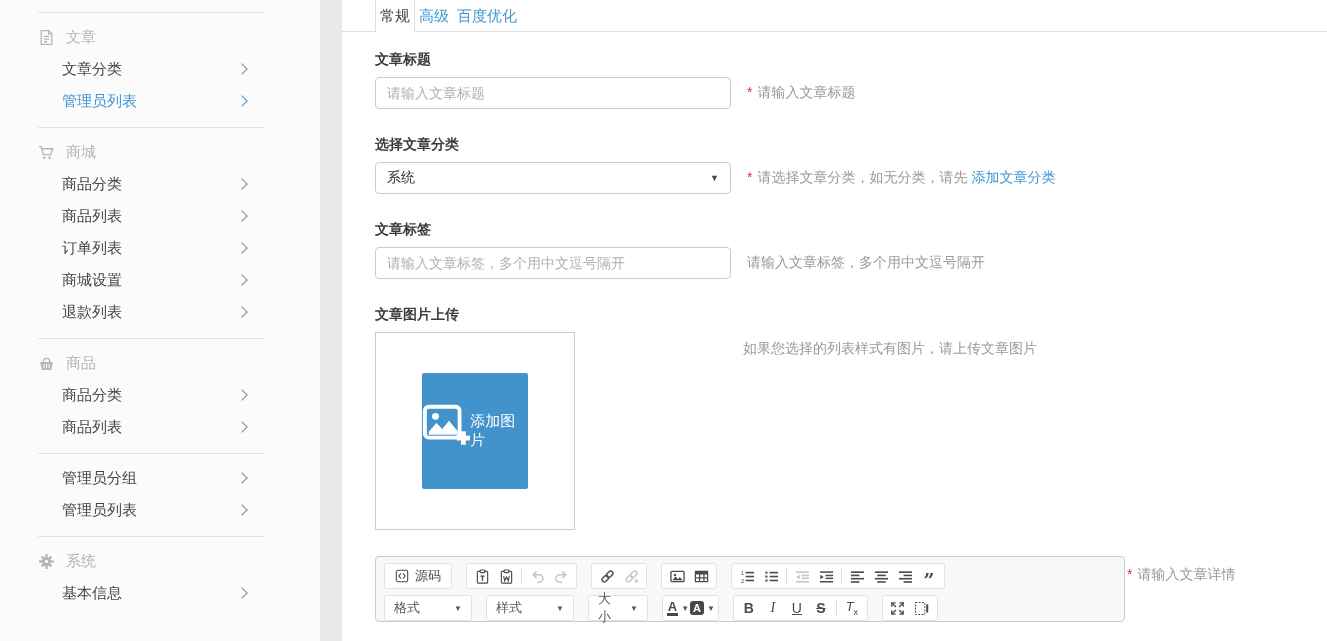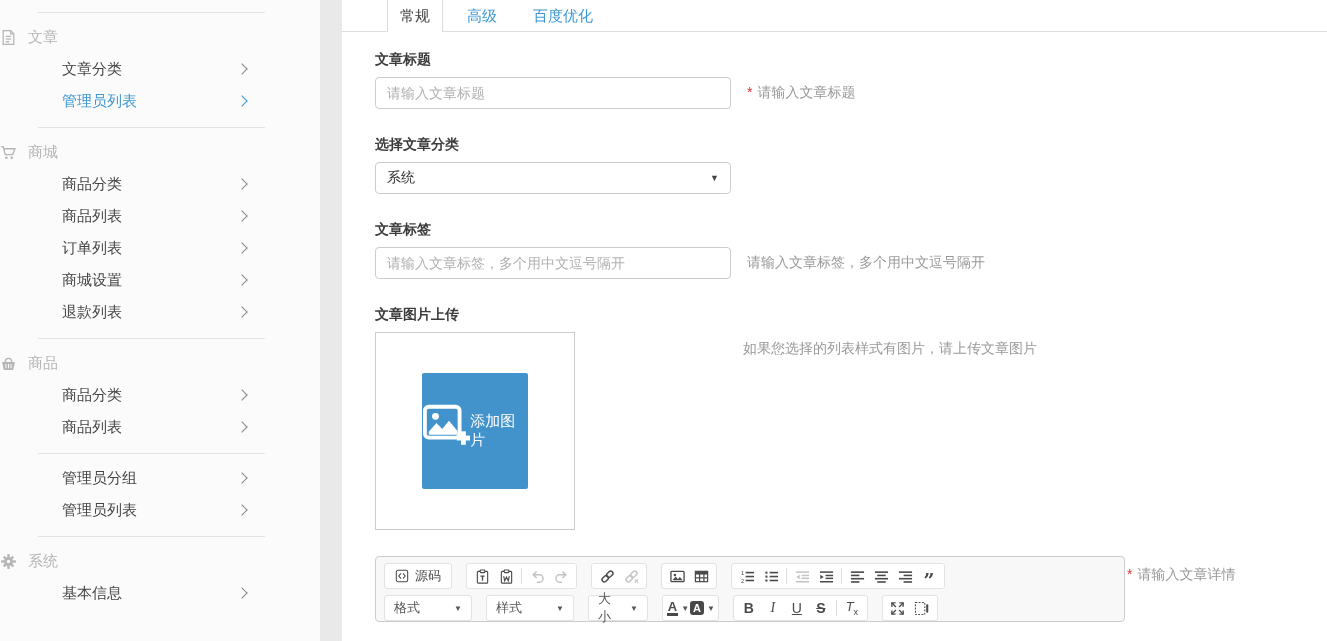--- a/index.html
+++ b/index.html
@@ -5,37 +5,37 @@
   html,body{margin:0;padding:0;background:#fff;}
   .page{position:relative;width:1327px;height:641px;overflow:hidden;background:#fff;
         font-family:"Liberation Sans","DejaVu Sans",sans-serif;color:#444;}
 
   
   .sidebar{position:absolute;left:0;top:0;width:320px;height:641px;background:#fbfbfb;}
   .side-gap{position:absolute;left:320px;top:0;width:22px;height:641px;background:#e9e9e9;}
   .side-divider{height:1px;background:#e3e3e3;margin:0 55px 0 38px;}
   .side-divider.first{margin-top:12px;}
   .side-section{padding:8px 0 10px;}
-  .side-header{display:flex;align-items:center;height:32px;gap:11px;
+  .side-header{display:flex;align-items:center;height:32px;padding-left:38px;gap:11px;
                color:#b5b5b5;font-size:15px;text-align:right;}
   .side-header .s-icon{width:17px;height:17px;color:#b5b5b5;flex:0 0 auto;display:flex;}
   .side-header .s-icon svg{width:100%;height:100%;}
   .side-item{display:flex;align-items:center;justify-content:space-between;height:32px;
              padding:0 74px 0 62px;font-size:15px;color:#454545;cursor:pointer;}
   .side-item .chev{width:7px;height:7px;border-top:1.5px solid #888;border-right:1.5px solid #888;
                    transform:rotate(45deg);flex:0 0 auto;}
   .side-item.active{color:#3d96d4;}
   .side-item.active .chev{border-color:#3d96d4;}
 
   
   .main{position:absolute;left:342px;top:0;right:0;height:641px;background:#fff;}
   .tabbar{position:relative;height:32px;display:flex;padding-left:33px;}
   .tabline{position:absolute;left:0;right:0;bottom:0;height:1px;background:#ddd;}
-  .tab{position:relative;z-index:1;display:flex;align-items:center;padding:0 12px;height:32px;
-       font-size:15px;color:#3d96d4;cursor:pointer;margin-left:12px;}
+  .tab{position:relative;z-index:1;display:flex;align-items:center;padding:0 4px;height:32px;
+       font-size:15px;color:#3d96d4;cursor:pointer;}
   .tab.active{background:#fff;border-left:1px solid #ddd;border-right:1px solid #ddd;color:#454545;}
 
   .form{padding-left:33px;}
   .form-group{margin-top:26px;}
   .form-group.first{margin-top:18px;}
   .form-label{font-size:14px;font-weight:bold;color:#3c3c3c;height:18px;line-height:18px;margin-bottom:9px;}
   .form-row{display:flex;align-items:center;}
   .form-row.top{align-items:flex-start;}
   .text-input{width:356px;height:32px;box-sizing:border-box;border:1px solid #ccc;border-radius:4px;
               padding:0 11px;font-size:14px;color:#333;background:#fff;outline:none;}
@@ -234,20 +234,23 @@
         </div>
       </div>
 
       <div class="form-group">
         <div class="form-label">选择文章分类</div>
         <div class="form-row">
           <div class="select-box">
             <span>系统</span>
             <span class="select-caret">▼</span>
           </div>
+          <div class="hint">
+            <span class="req">*</span><span>请选择文章分类，如无分类，请先</span><span class="hint-link">添加文章分类</span>
+          </div>
         </div>
       </div>
 
       <div class="form-group">
         <div class="form-label">文章标签</div>
         <div class="form-row">
           <input class="text-input" type="text" placeholder="请输入文章标签，多个用中文逗号隔开" style="">
           <div class="hint">
             <span>请输入文章标签，多个用中文逗号隔开</span>
           </div>

